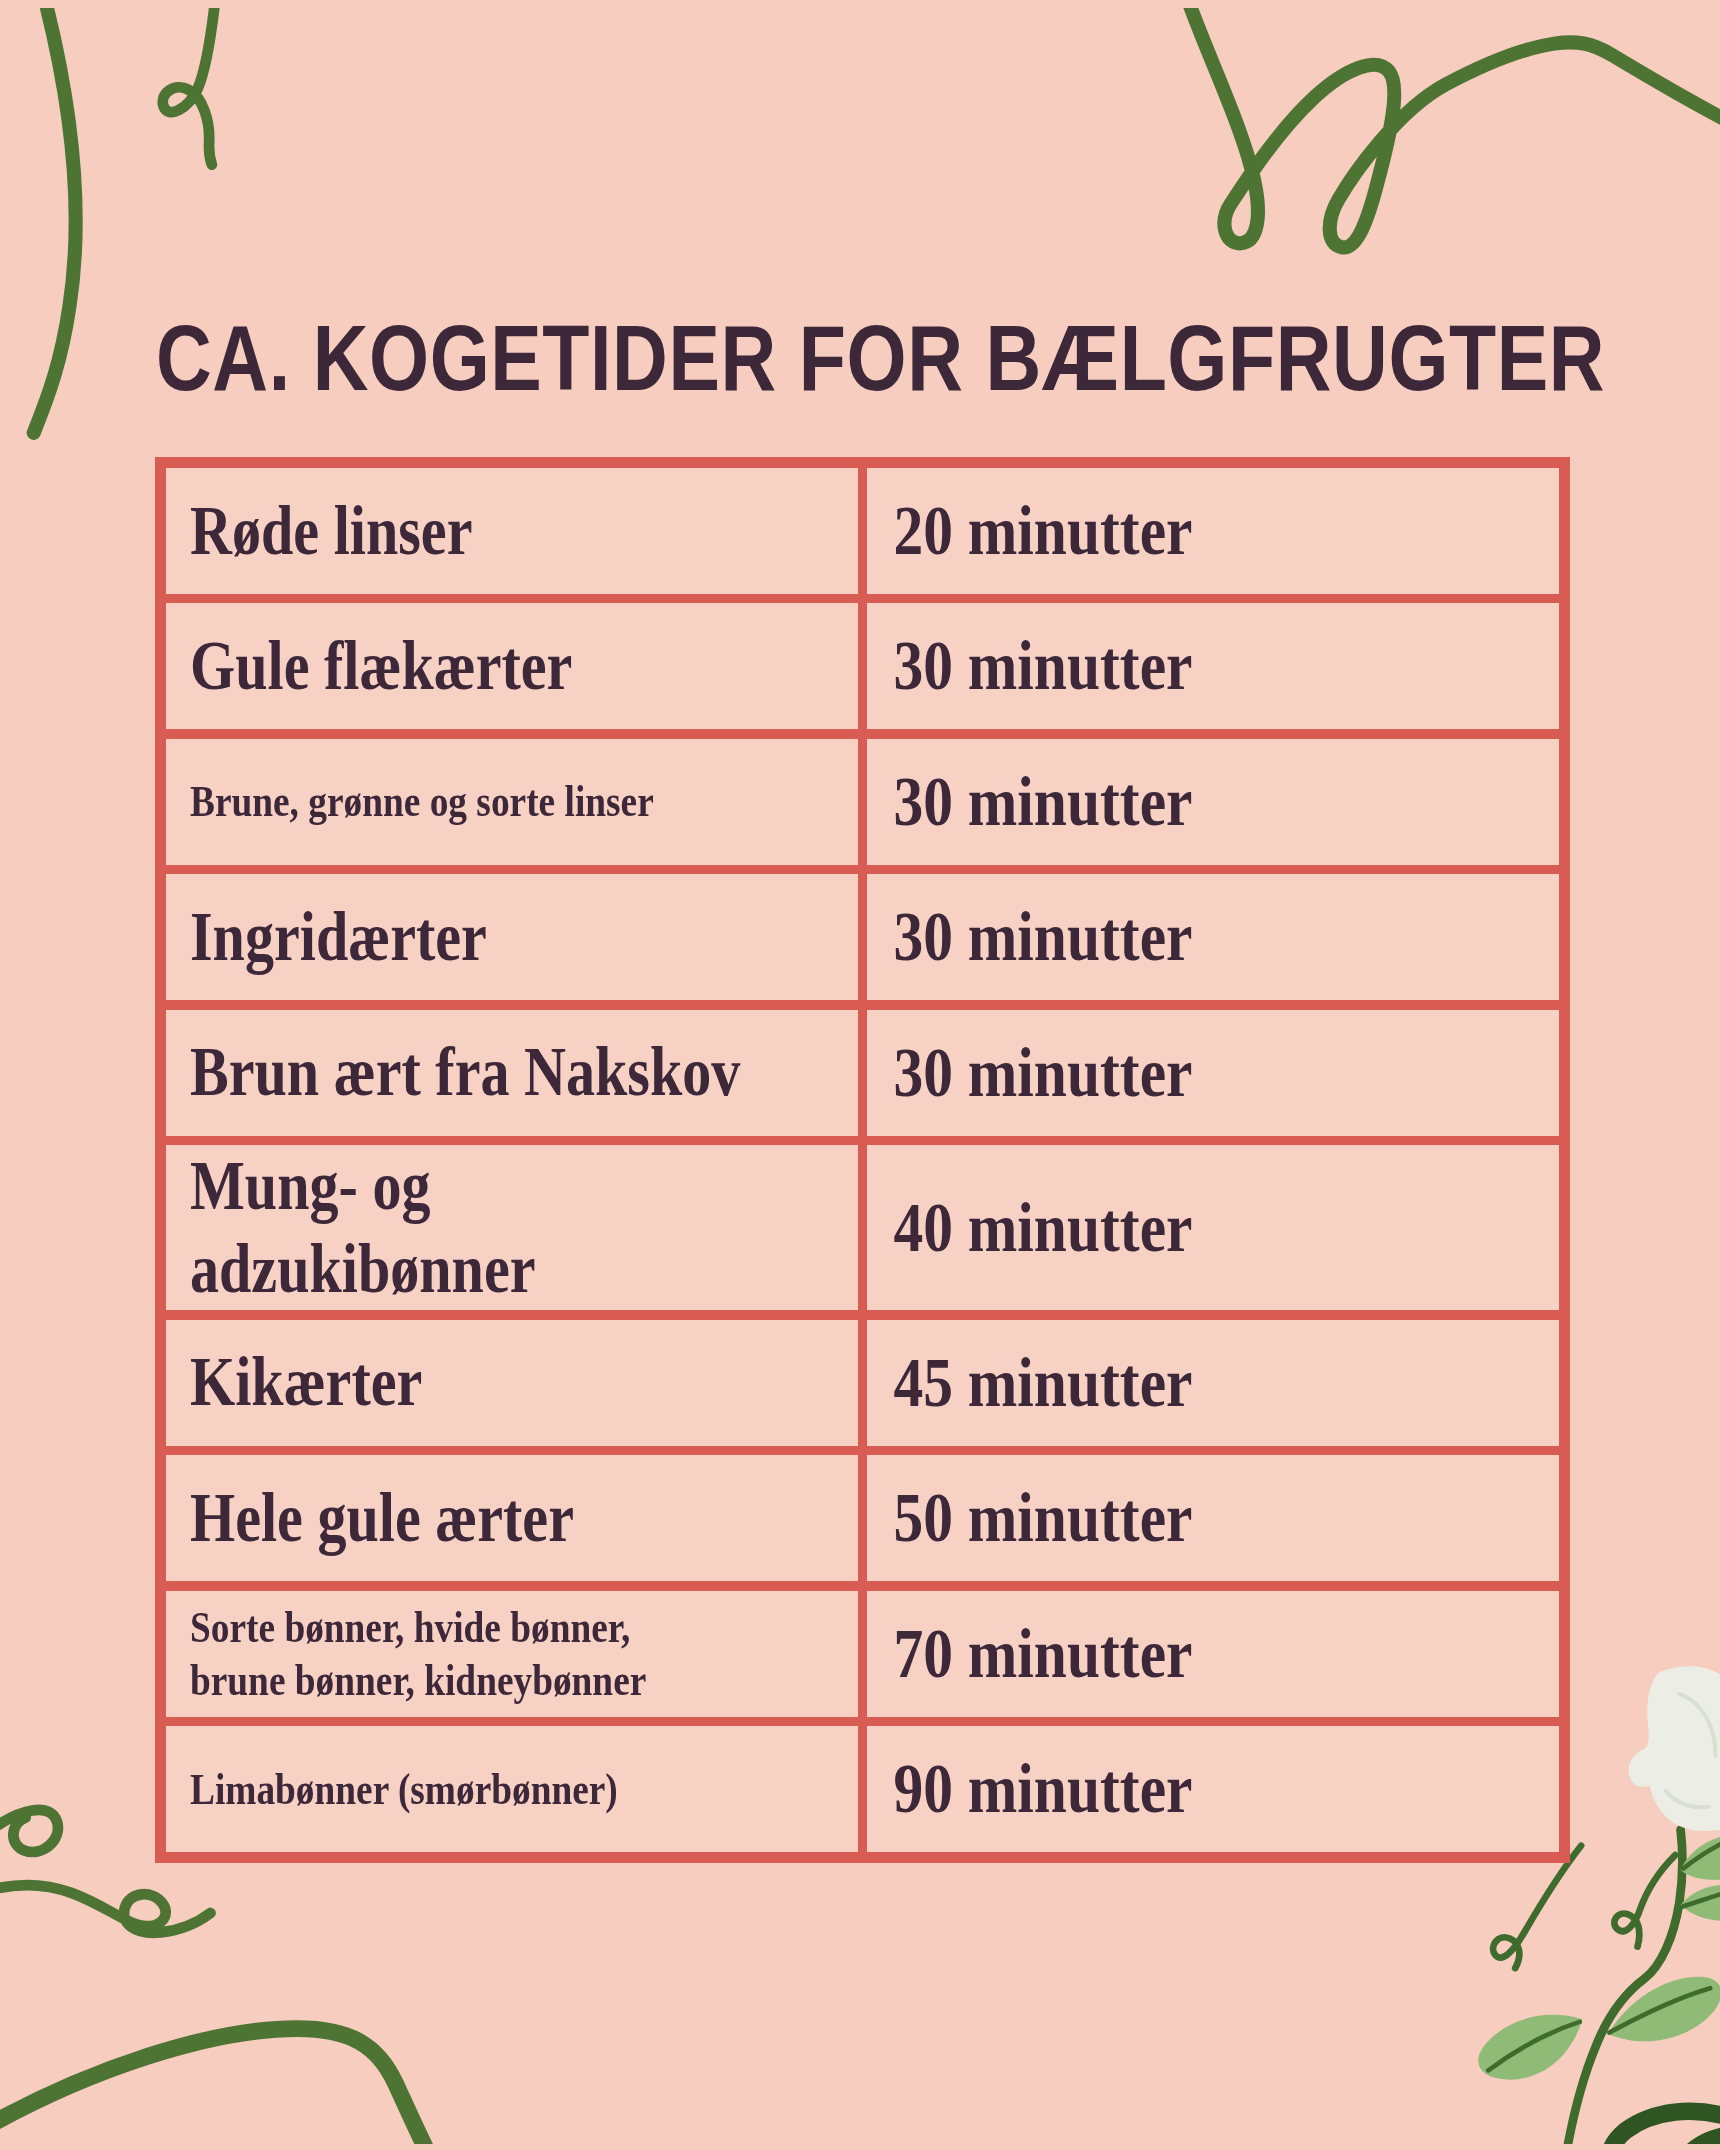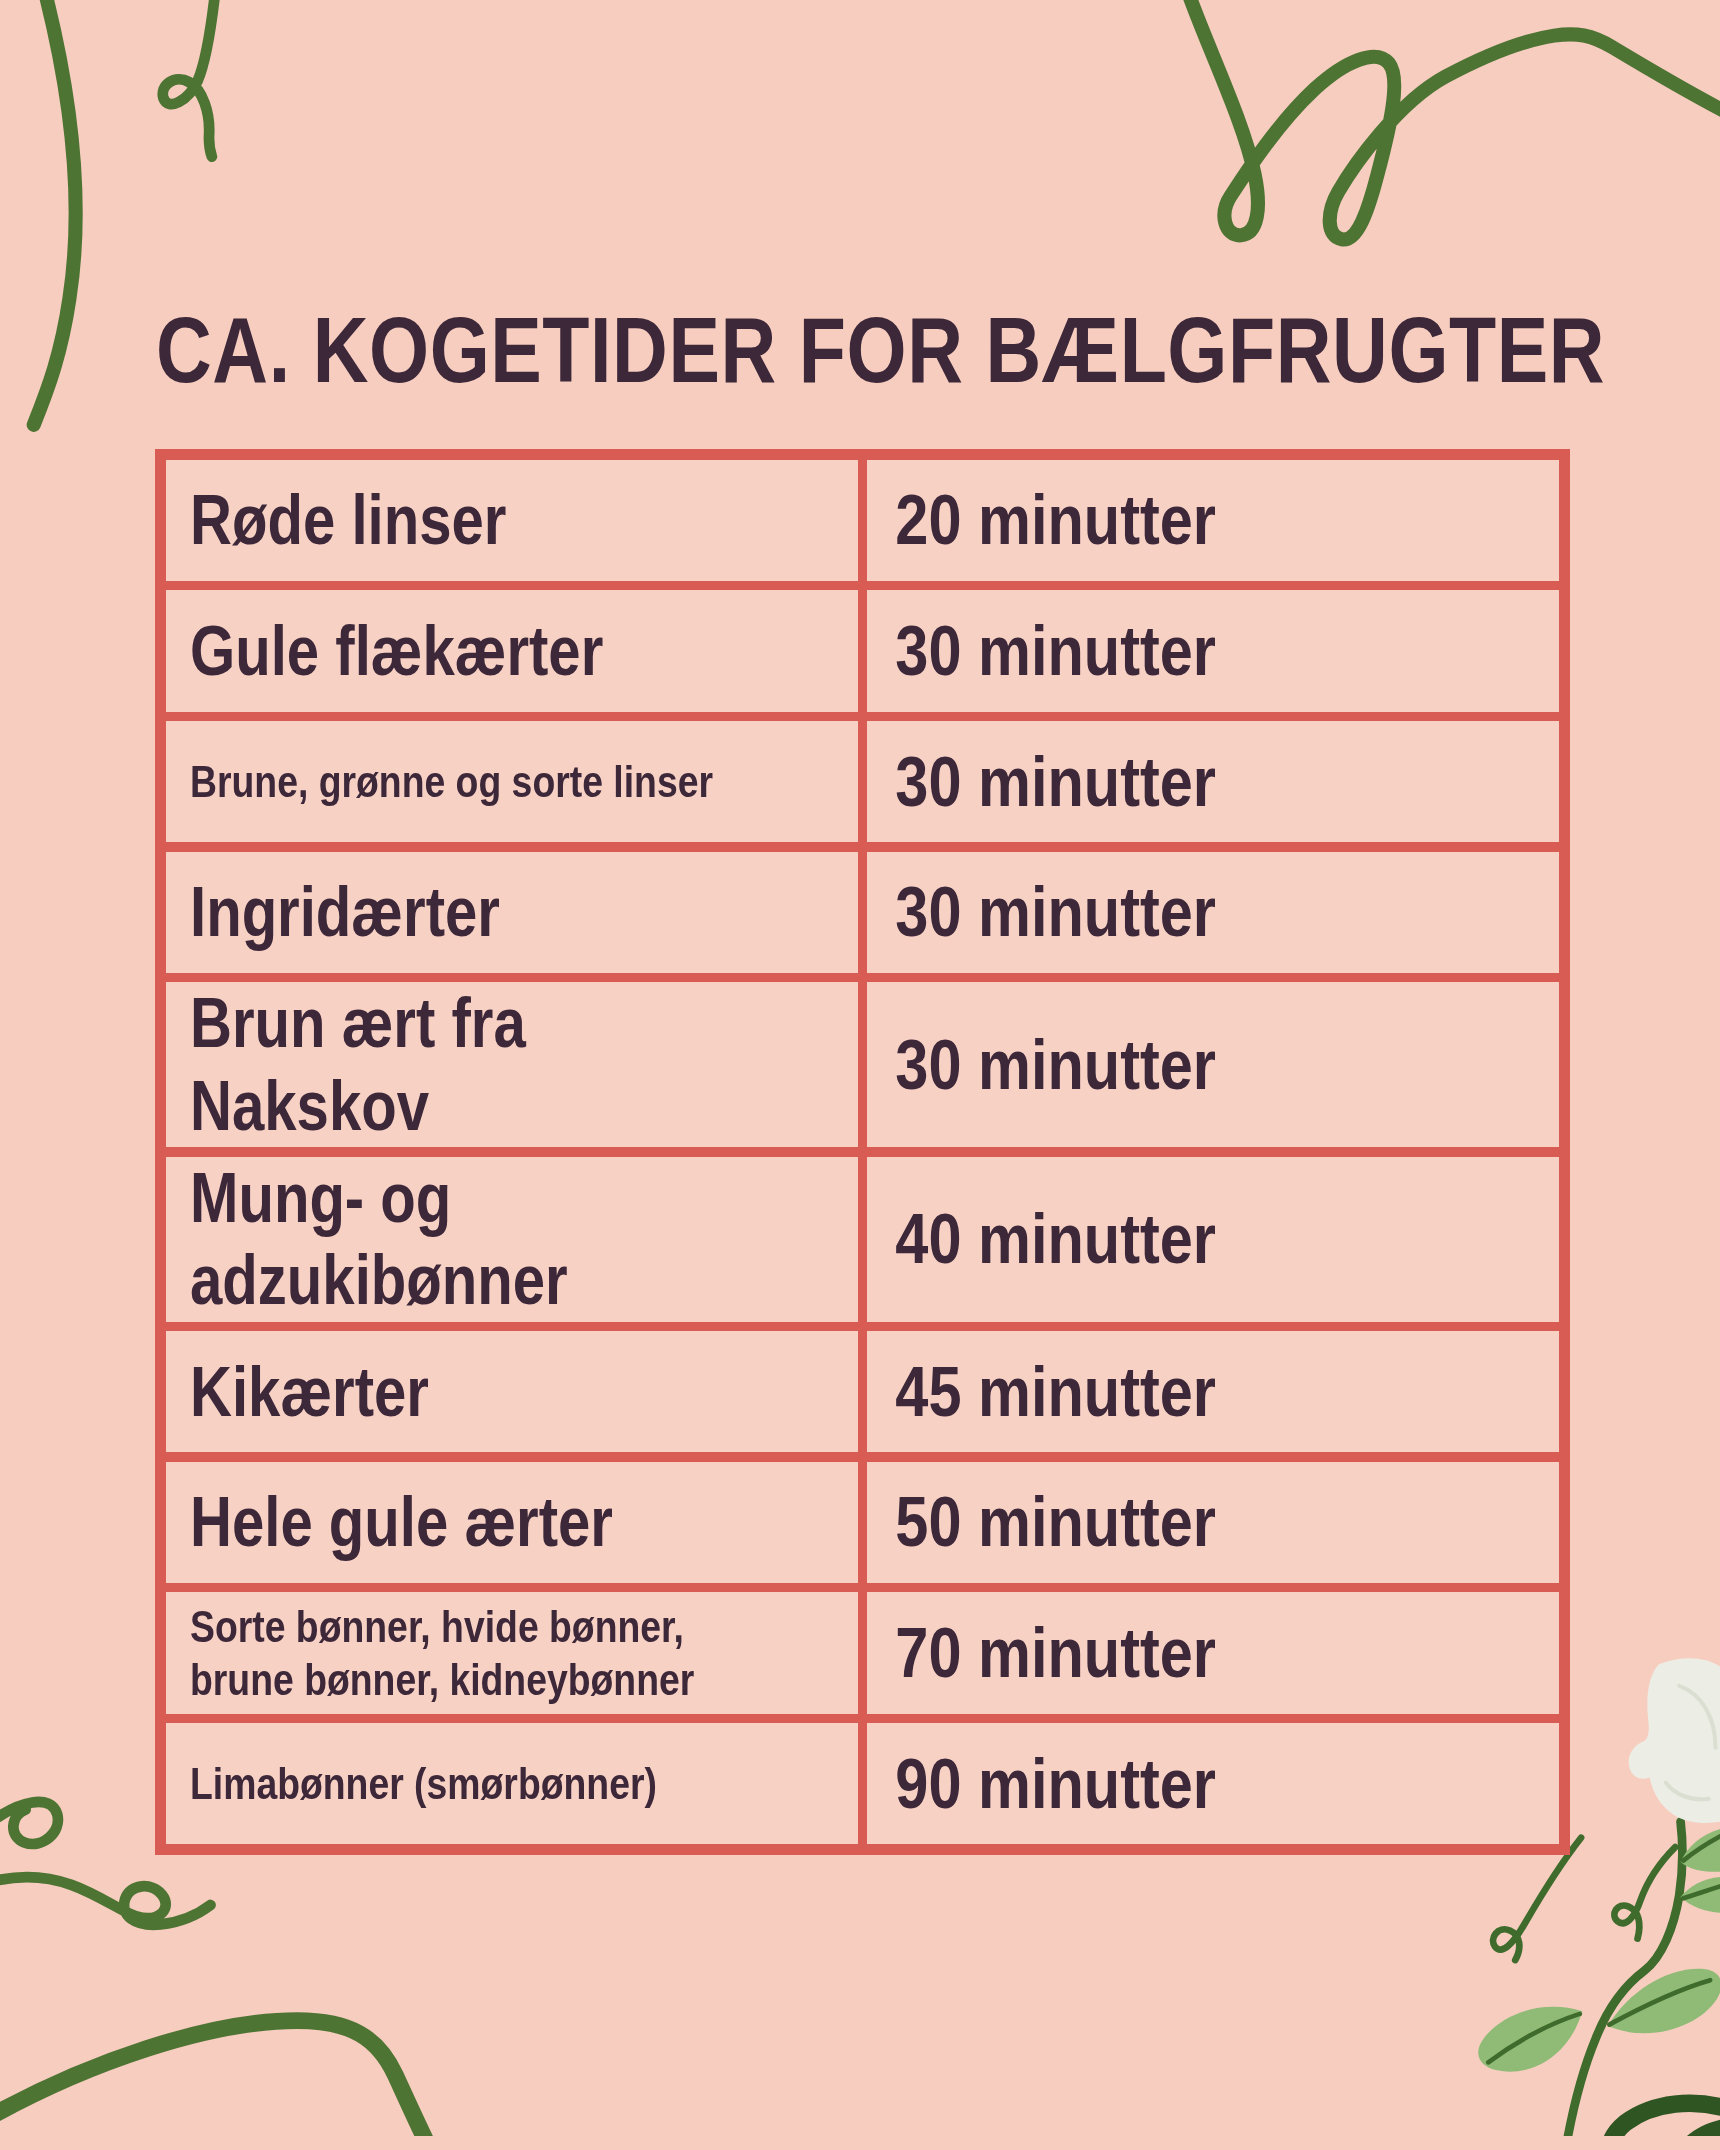--- a/index.html
+++ b/index.html
@@ -5,37 +5,38 @@
   html,body{margin:0;padding:0;}
   body{background:#f7cdbf;}
   .canvas{
     position:relative;
     width:1721px;height:2136px;
     background:var(--background,#f7cdbf);
     overflow:hidden;
     font-family:"Liberation Sans","DejaVu Sans",sans-serif;
     font-weight:700;
     color:var(--text,#3d2839);
+    margin-top:8px;
   }
   
   .page-title{
     position:absolute;left:156px;top:304px;
     font-size:93px;line-height:1;white-space:nowrap;
   }
   .condense-l{display:inline-block;transform:scaleX(.83);transform-origin:left center;letter-spacing:0.7px;}
   
   .cooking-table{
     position:absolute;left:155px;top:449px;
     width:1415px;height:1406px;
     background:var(--border,#d85c53);
     padding:10.8px;box-sizing:border-box;
     display:grid;grid-template-columns:1fr 1fr;grid-auto-rows:1fr;gap:9.4px;
   }
   .trow{display:contents;}
-  .cell{background:var(--cell,#f8d1c5);display:flex;align-items:center;min-width:0;}
+  .cell{background:var(--cell,#f8d1c5);display:flex;align-items:center;min-width:0;font-family:Liberation Serif, serif;}
   .cell.name{padding-left:24px;}
   .cell.time{justify-content:flex-start;}
   .label-inner{
     display:inline-block;transform:scaleX(.83);transform-origin:left center;
     font-size:70px;line-height:1.18;white-space:pre-line;
   }
   .trow.small .label-inner{font-size:45px;}
   .time-inner{
     display:inline-block;transform:scaleX(.85);transform-origin:center center;
     font-size:70px;white-space:nowrap;

